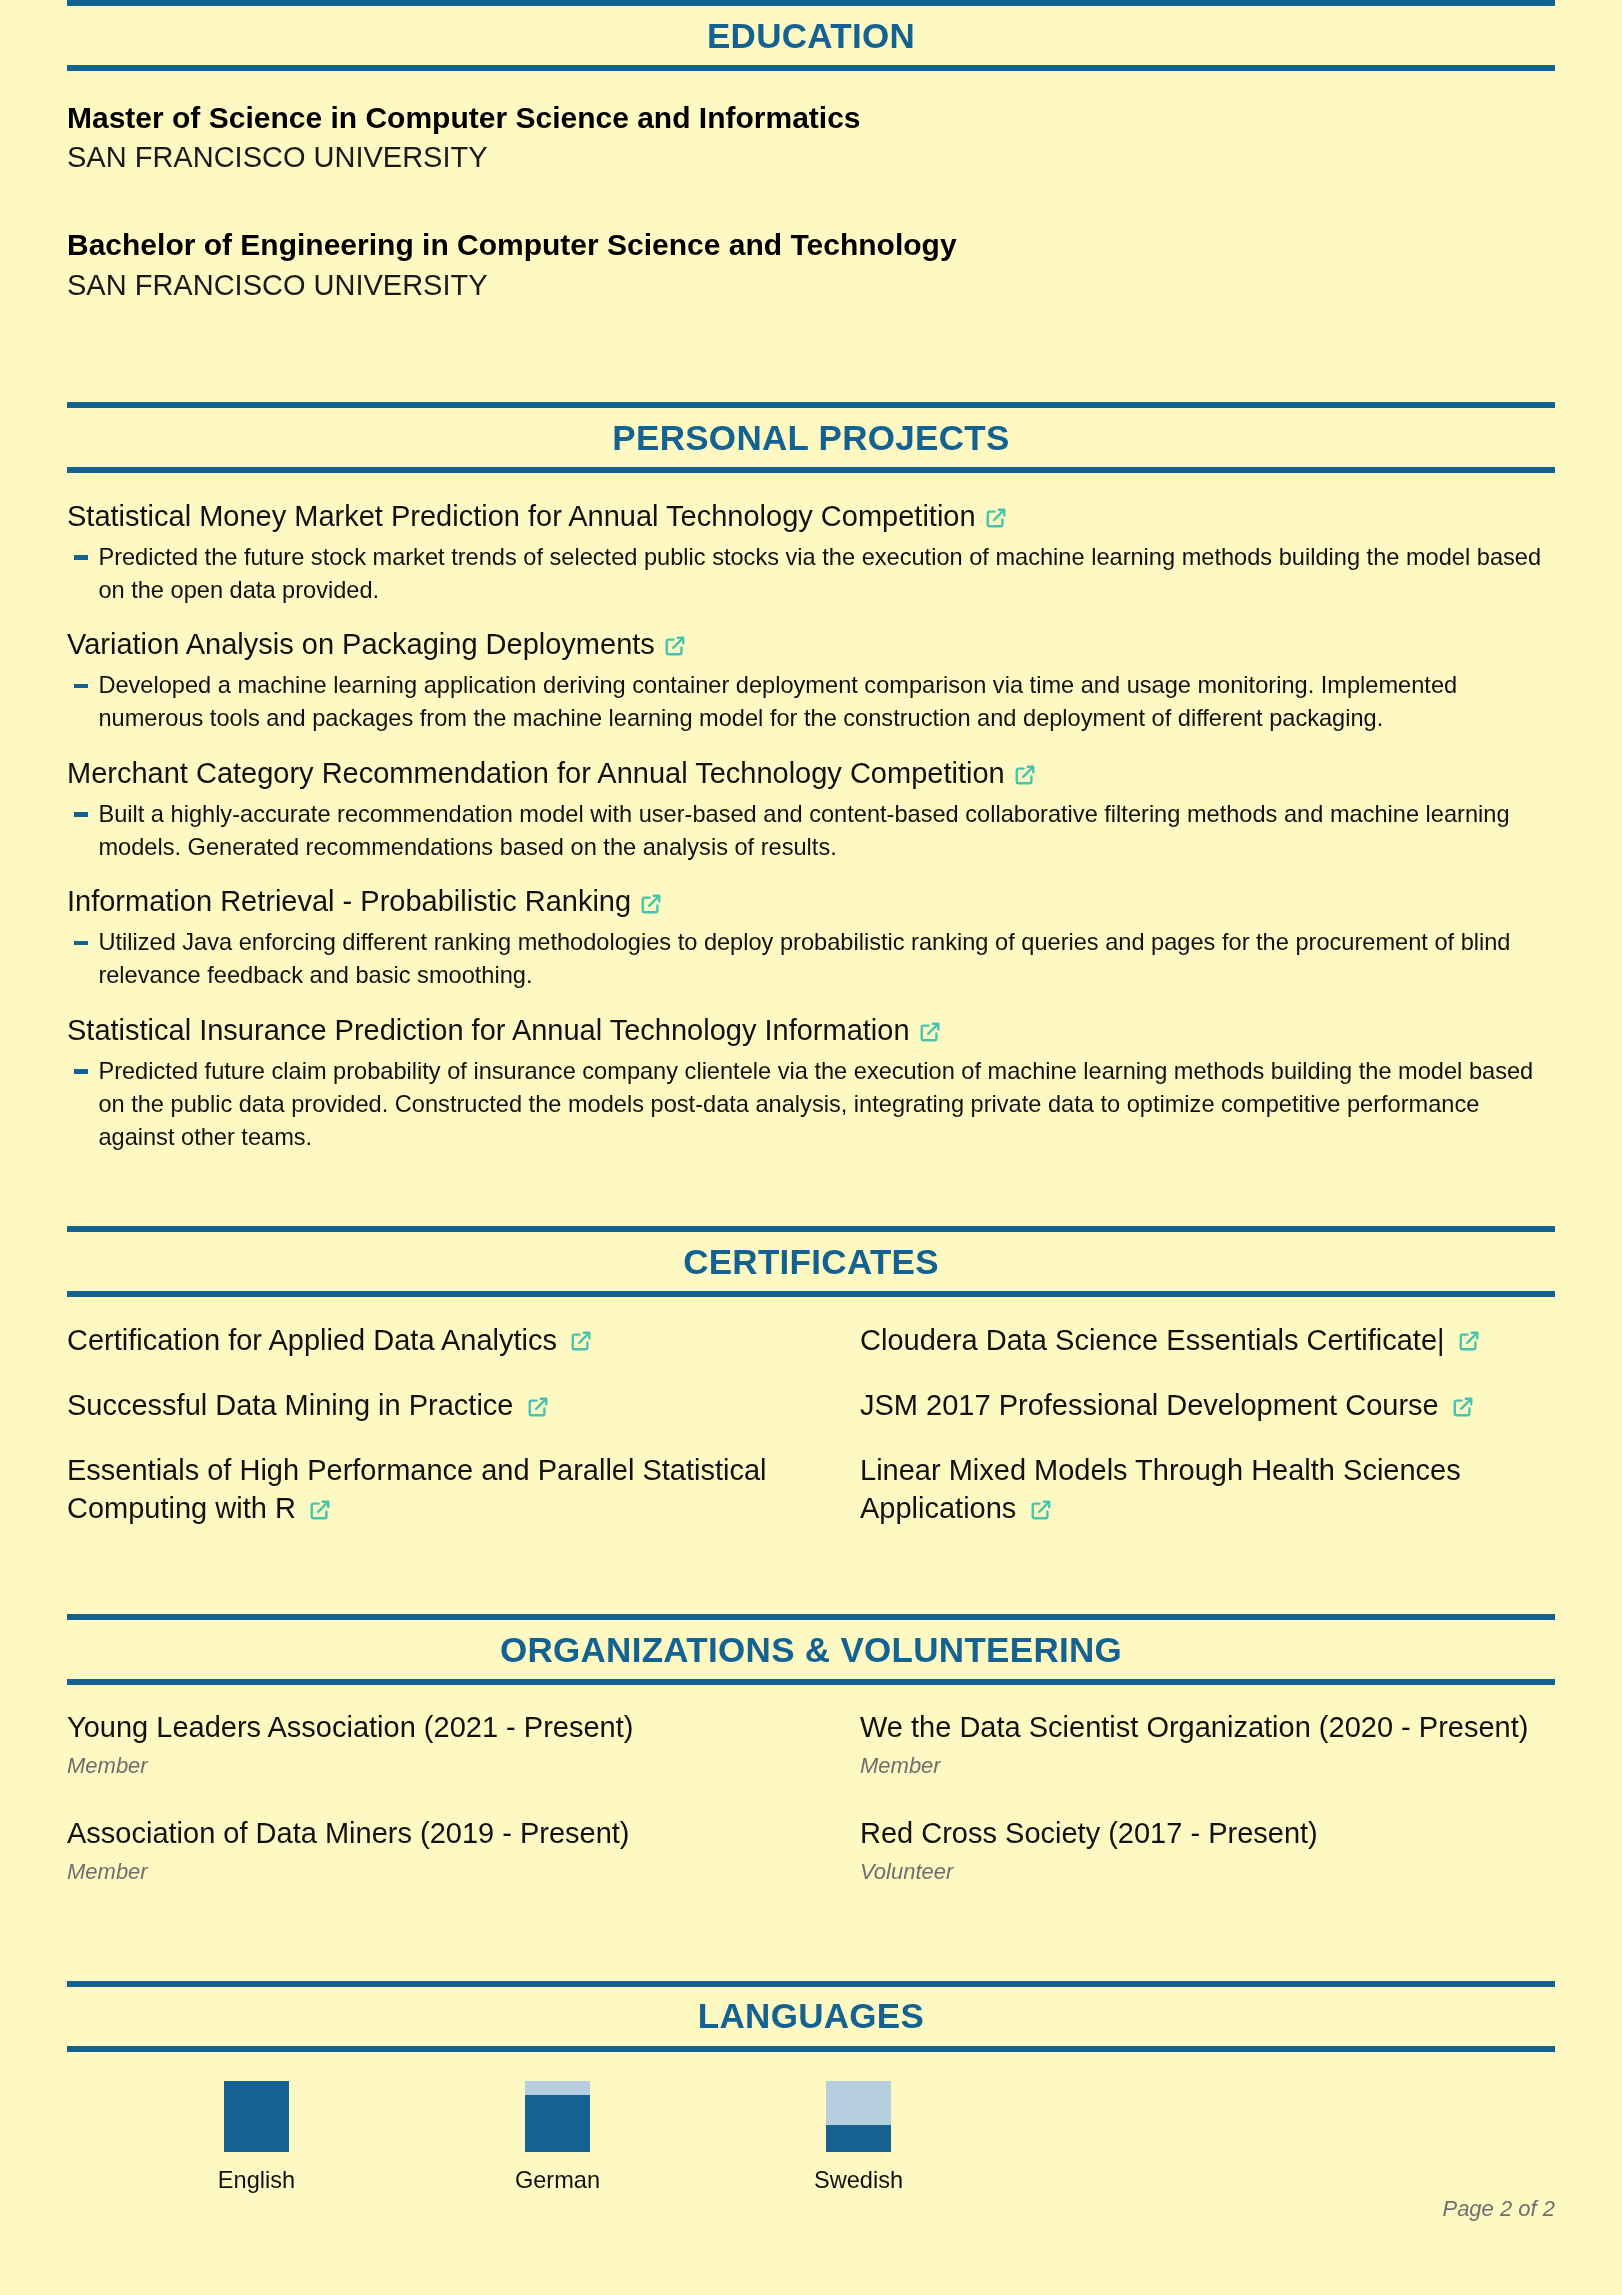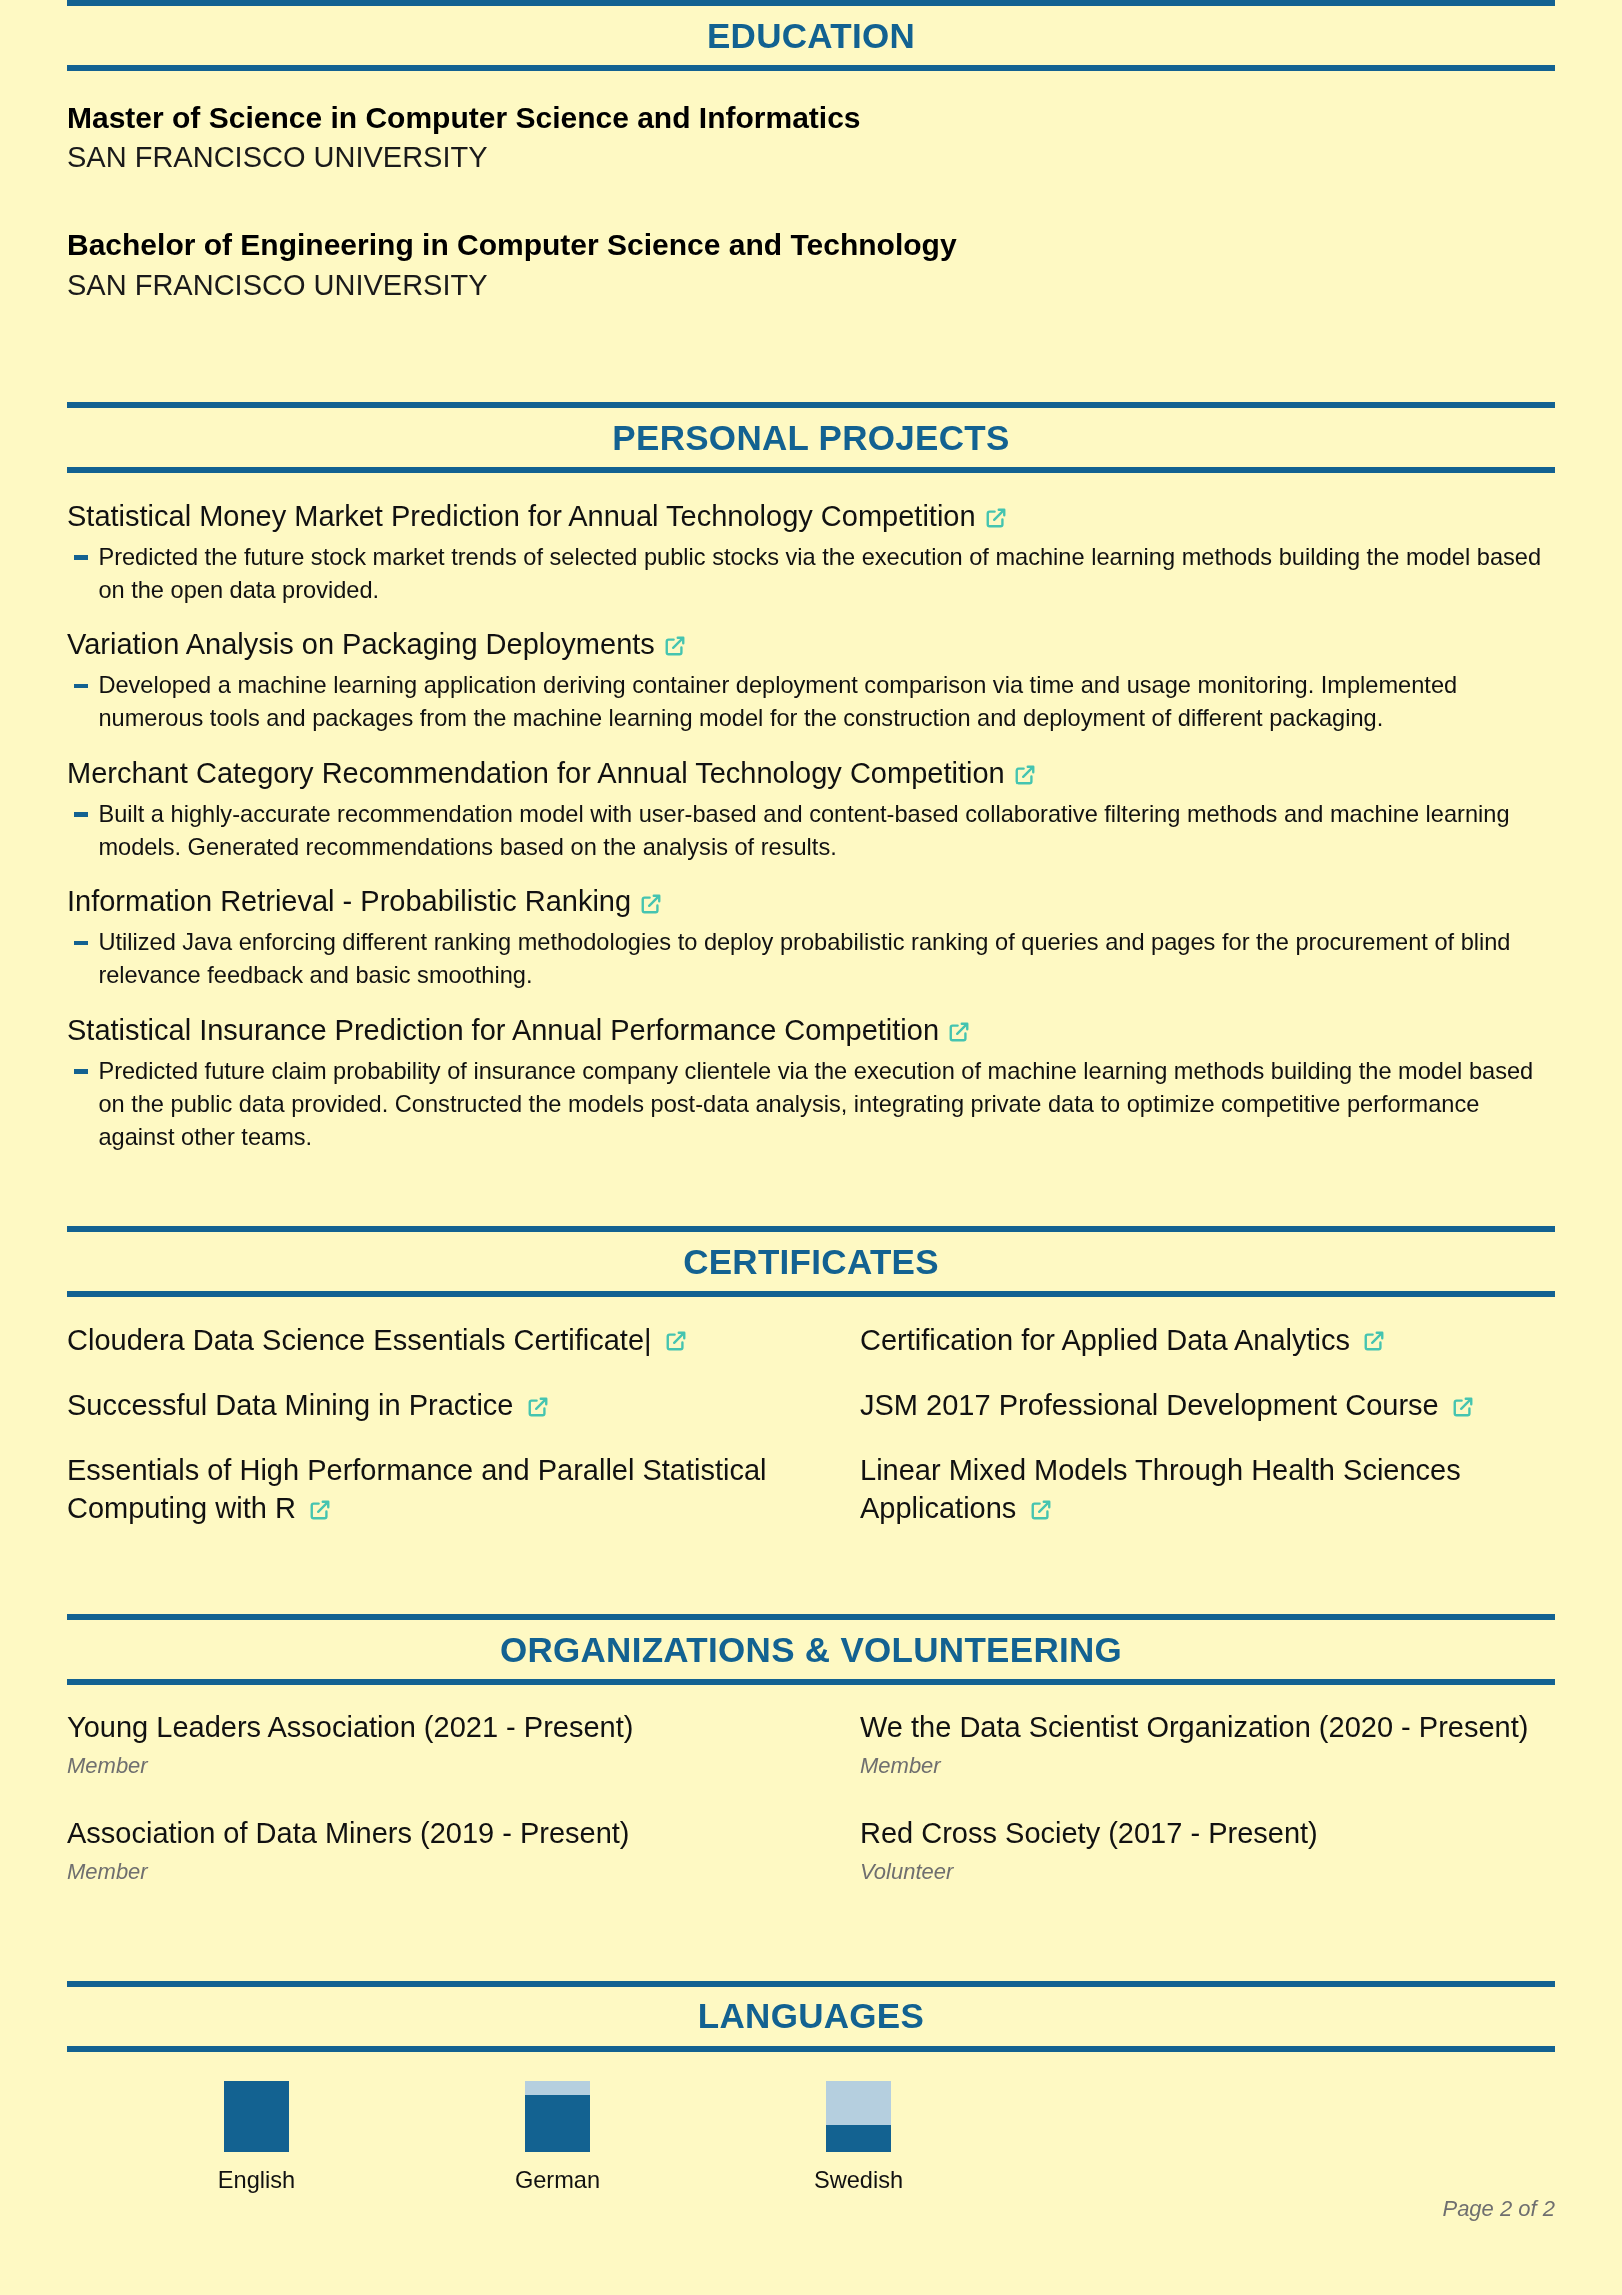--- a/index.html
+++ b/index.html
@@ -320,21 +320,21 @@
         <div class="project-bullets">
           <div class="bullet-row">
             <span class="dash"></span>
             <span class="bullet-text">Utilized Java enforcing different ranking methodologies to deploy probabilistic ranking of queries and pages for the procurement of blind relevance feedback and basic smoothing.</span>
           </div>
         </div>
       </div>
 
       <div class="project">
         <div class="project-title">
-          <span>Statistical Insurance Prediction for Annual Performance Competition</span>
+          <span>Statistical Insurance Prediction for Annual Technology Information</span>
           <span class="ext-icon">
             <svg viewBox="0 0 24 24" fill="none" stroke="#45c4b0" stroke-width="2.6" stroke-linecap="round" stroke-linejoin="round">
               <path d="M15 3h6v6"></path>
                 <path d="M10 14 20.5 3.5"></path>
               <path d="M19 13.5V19a2 2 0 0 1-2 2H5a2 2 0 0 1-2-2V7a2 2 0 0 1 2-2h5.5"></path>
             </svg>
           </span>
         </div>
         <div class="project-bullets">
           <div class="bullet-row">
@@ -350,44 +350,44 @@
   <div class="gap-md"></div>
 
   <div class="section">
     <div class="section-head">
       <div class="rule"></div>
       <div class="section-title">CERTIFICATES</div>
       <div class="rule"></div>
     </div>
 
     <div class="two-col certificates">
+
+      <div class="cert-item">
+        <span>Certification for Applied Data Analytics</span>
+        <span class="ext-icon">
+          <svg viewBox="0 0 24 24" fill="none" stroke="#45c4b0" stroke-width="2.6" stroke-linecap="round" stroke-linejoin="round">
+            <path d="M15 3h6v6"></path>
+              <path d="M10 14 20.5 3.5"></path>
+            <path d="M19 13.5V19a2 2 0 0 1-2 2H5a2 2 0 0 1-2-2V7a2 2 0 0 1 2-2h5.5"></path>
+          </svg>
+        </span>
+      </div>
 
       <div class="cert-item">
         <span>Cloudera Data Science Essentials Certificate|</span>
         <span class="ext-icon">
           <svg viewBox="0 0 24 24" fill="none" stroke="#45c4b0" stroke-width="2.6" stroke-linecap="round" stroke-linejoin="round">
             <path d="M15 3h6v6"></path>
               <path d="M10 14 20.5 3.5"></path>
             <path d="M19 13.5V19a2 2 0 0 1-2 2H5a2 2 0 0 1-2-2V7a2 2 0 0 1 2-2h5.5"></path>
           </svg>
         </span>
       </div>
 
       <div class="cert-item">
-        <span>Certification for Applied Data Analytics</span>
-        <span class="ext-icon">
-          <svg viewBox="0 0 24 24" fill="none" stroke="#45c4b0" stroke-width="2.6" stroke-linecap="round" stroke-linejoin="round">
-            <path d="M15 3h6v6"></path>
-              <path d="M10 14 20.5 3.5"></path>
-            <path d="M19 13.5V19a2 2 0 0 1-2 2H5a2 2 0 0 1-2-2V7a2 2 0 0 1 2-2h5.5"></path>
-          </svg>
-        </span>
-      </div>
-
-      <div class="cert-item">
         <span>Successful Data Mining in Practice</span>
         <span class="ext-icon">
           <svg viewBox="0 0 24 24" fill="none" stroke="#45c4b0" stroke-width="2.6" stroke-linecap="round" stroke-linejoin="round">
             <path d="M15 3h6v6"></path>
               <path d="M10 14 20.5 3.5"></path>
             <path d="M19 13.5V19a2 2 0 0 1-2 2H5a2 2 0 0 1-2-2V7a2 2 0 0 1 2-2h5.5"></path>
           </svg>
         </span>
       </div>
 

